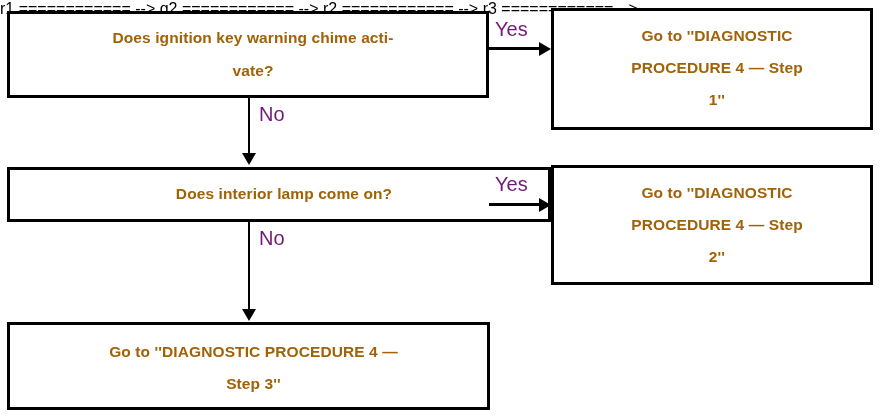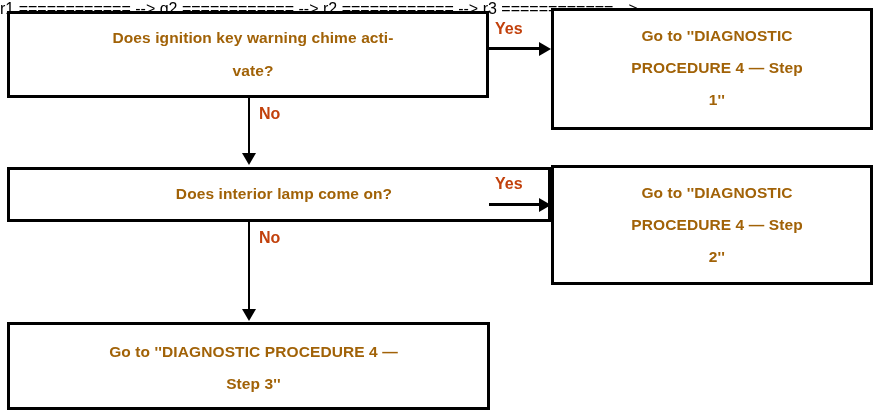--- a/index.html
+++ b/index.html
@@ -62,23 +62,23 @@
   .arrow-right {
     position: absolute;
     width: 0;
     height: 0;
     border-top: 7px solid transparent;
     border-bottom: 7px solid transparent;
     border-left: 12px solid #000000;
   }
   .edge-label {
     position: absolute;
-    font-size: 16px;
-    font-weight: bold;
-    color: #c2410c;
+    font-size: 20px;
+    font-weight: normal;
+    color: #701a75;
     line-height: 18px;
     white-space: nowrap;
   }
 </style>
 </head>
 <body>
 
 <div id="canvas">
 
   

